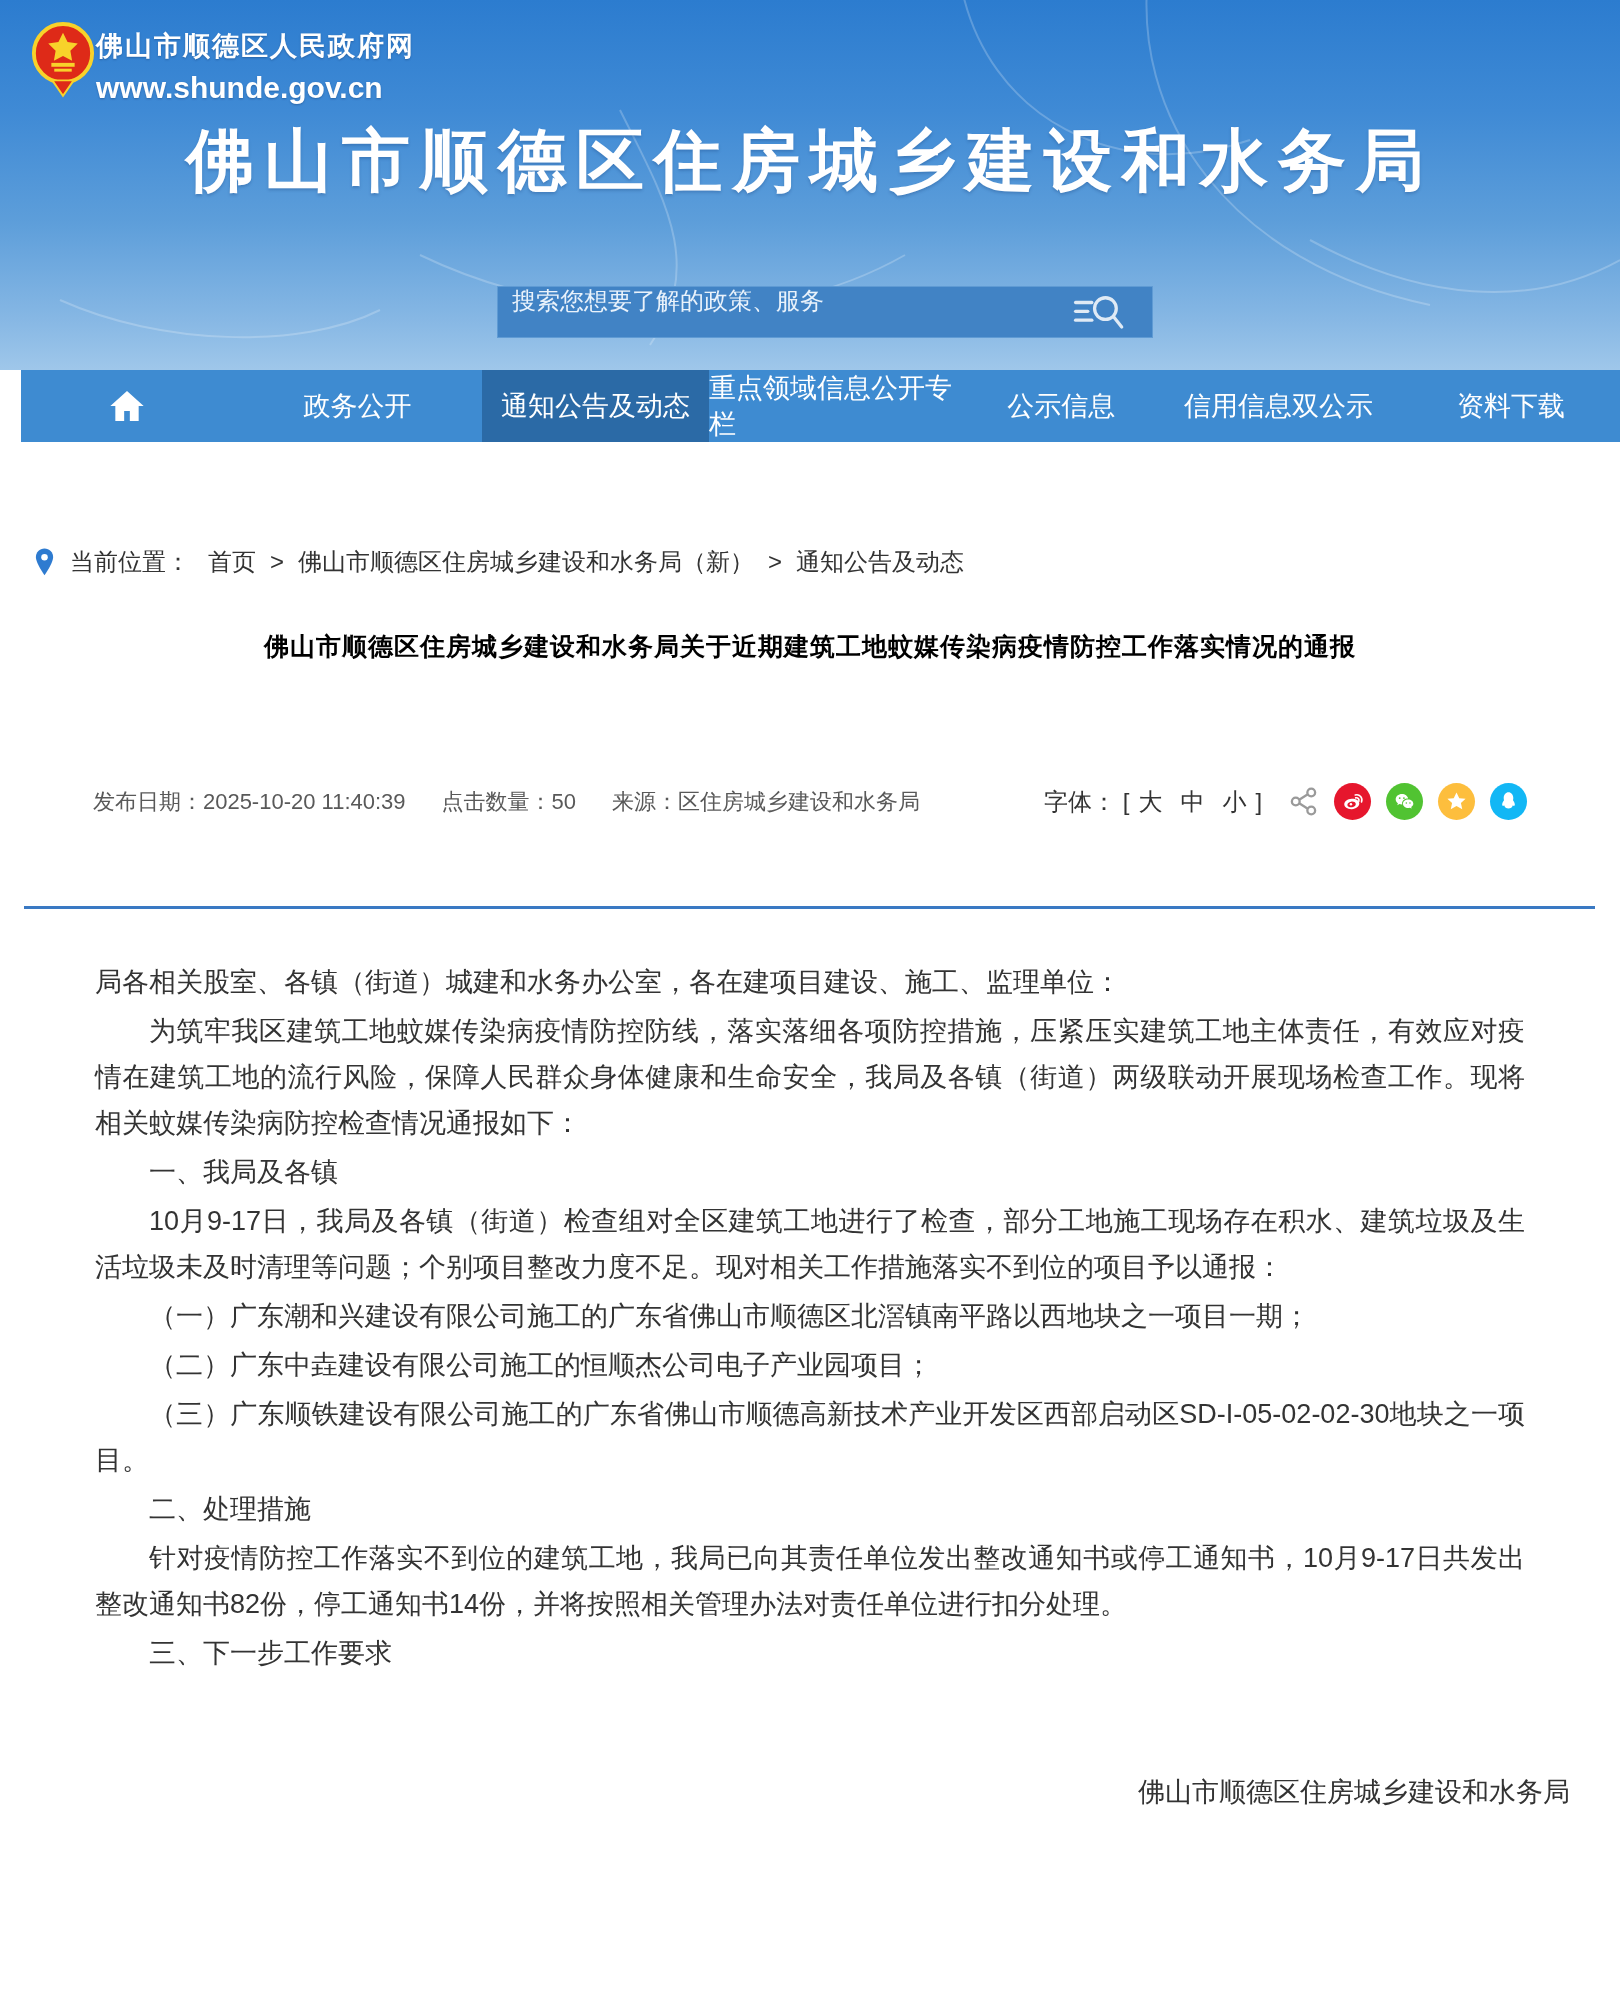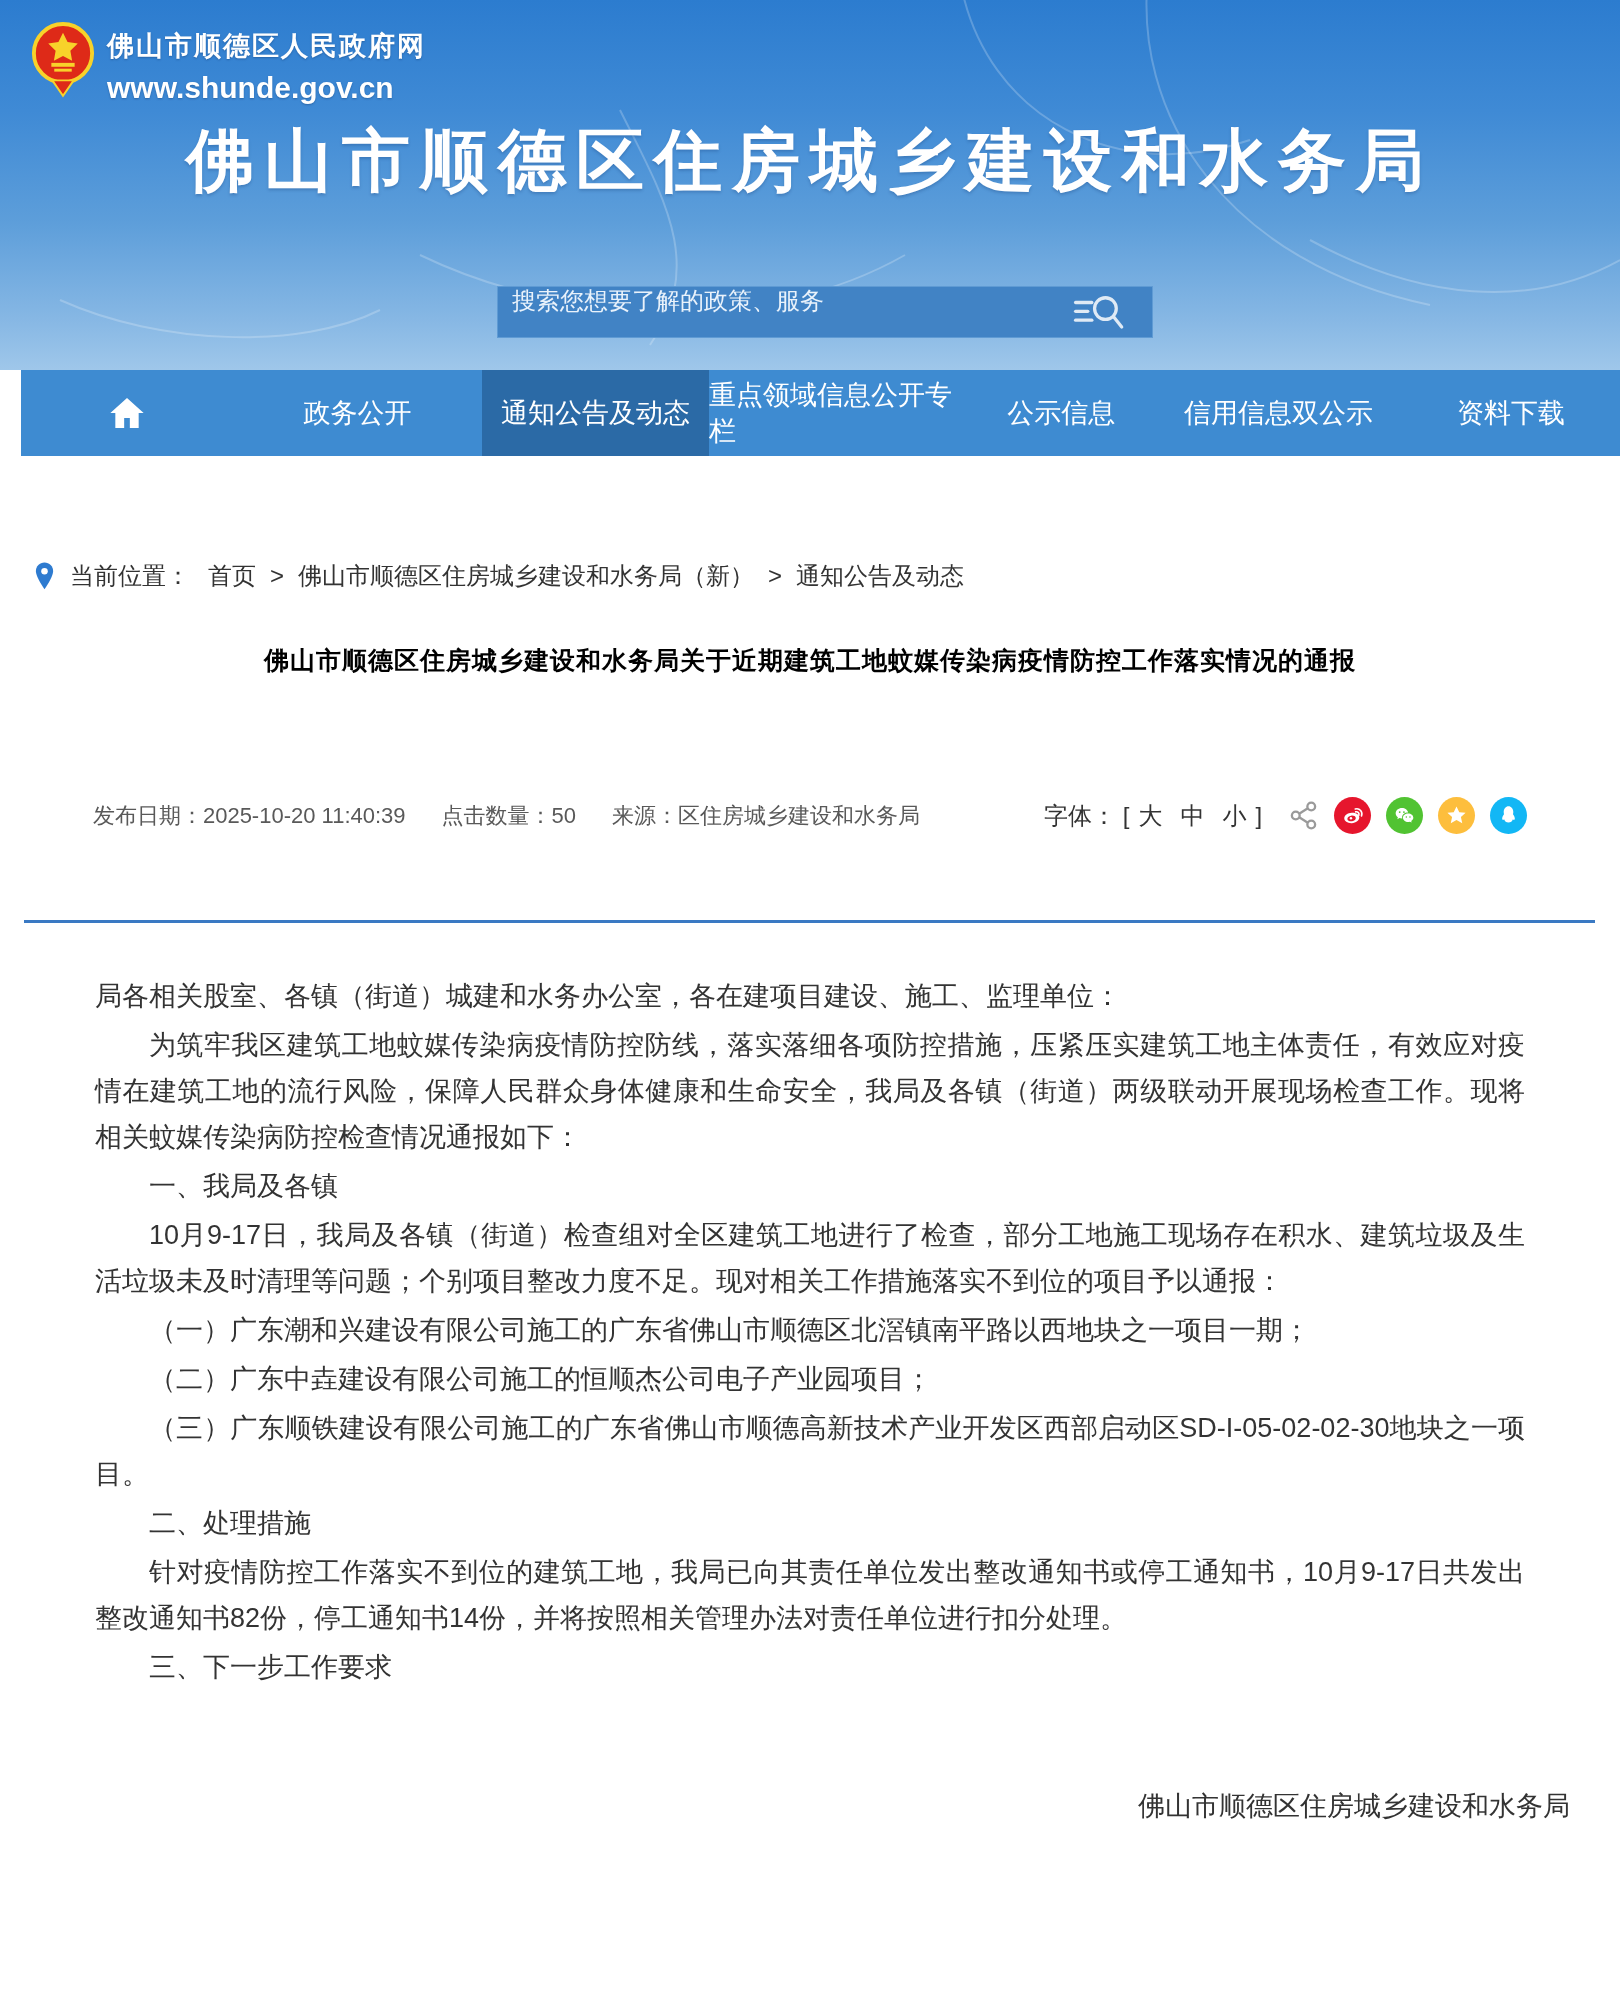--- a/index.html
+++ b/index.html
@@ -8,21 +8,21 @@
     background:#ffffff;
     font-family:"Liberation Sans","DejaVu Sans",sans-serif;
   }
   
   .site-header{
     position:relative;height:370px;
     background:linear-gradient(180deg,#2c7ccf 0%,#3f8ad5 30%,#5d9eda 60%,#86b7e4 86%,#9fc7ea 100%);
     overflow:hidden;
   }
   .deco{position:absolute;top:0;left:0;pointer-events:none;}
-  .top-row{position:absolute;top:20px;left:30px;display:flex;gap:11px;align-items:flex-start;}
+  .top-row{position:absolute;top:20px;left:30px;display:flex;gap:0;align-items:flex-start;}
   .site-id{display:flex;flex-direction:column;}
   .site-name{font-size:27px;font-weight:bold;color:#fff;letter-spacing:2px;margin-top:8px;text-shadow:0 1px 2px rgba(10,40,90,.35);}
   .site-url{font-size:30px;font-weight:bold;color:#fff;margin-top:7px;text-shadow:0 1px 2px rgba(10,40,90,.35);cursor:pointer;}
   .banner-title{
     position:absolute;top:116px;left:0;width:100%;text-align:center;
     font-size:68px;font-weight:bold;color:#fff;letter-spacing:10px;
     text-shadow:0 2px 3px rgba(20,60,120,.28);white-space:nowrap;
   }
   .search-box{
     position:absolute;left:497px;top:286px;width:656px;height:52px;
@@ -30,21 +30,21 @@
     display:flex;align-items:flex-start;
   }
   .search-input{
     flex:1;background:transparent;border:none;outline:none;
     color:#fff;font-size:24px;padding:0 0 0 14px;
     font-family:"Liberation Sans","DejaVu Sans",sans-serif;
   }
   .search-input::placeholder{color:#e9f2fb;opacity:1;}
   .search-btn{width:104px;height:100%;display:flex;align-items:center;justify-content:center;cursor:pointer;}
   
-  .nav{display:flex;height:86px;background:#3e8bd1;margin-left:21px;}
+  .nav{display:flex;height:72px;background:#3e8bd1;margin-left:21px;}
   .nav-item{display:flex;align-items:center;justify-content:center;color:#fff;font-size:27px;cursor:pointer;box-sizing:border-box;}
   .nav-item.active{background:#2b6aa6;}
   
   .breadcrumb{margin:104px 0 0 33px;display:flex;align-items:center;font-size:24px;color:#333;}
   .pin{margin-right:14px;}
   .bc-label{margin-right:18px;}
   .crumb-link{cursor:pointer;}
   .crumb-sep{margin:0 14px;color:#333;}
   .article-title{
     margin:52px 30px 0;text-align:center;

